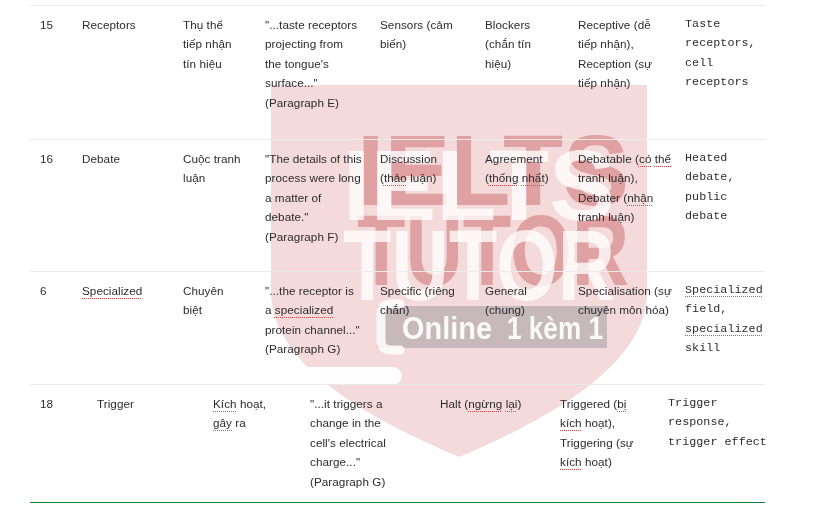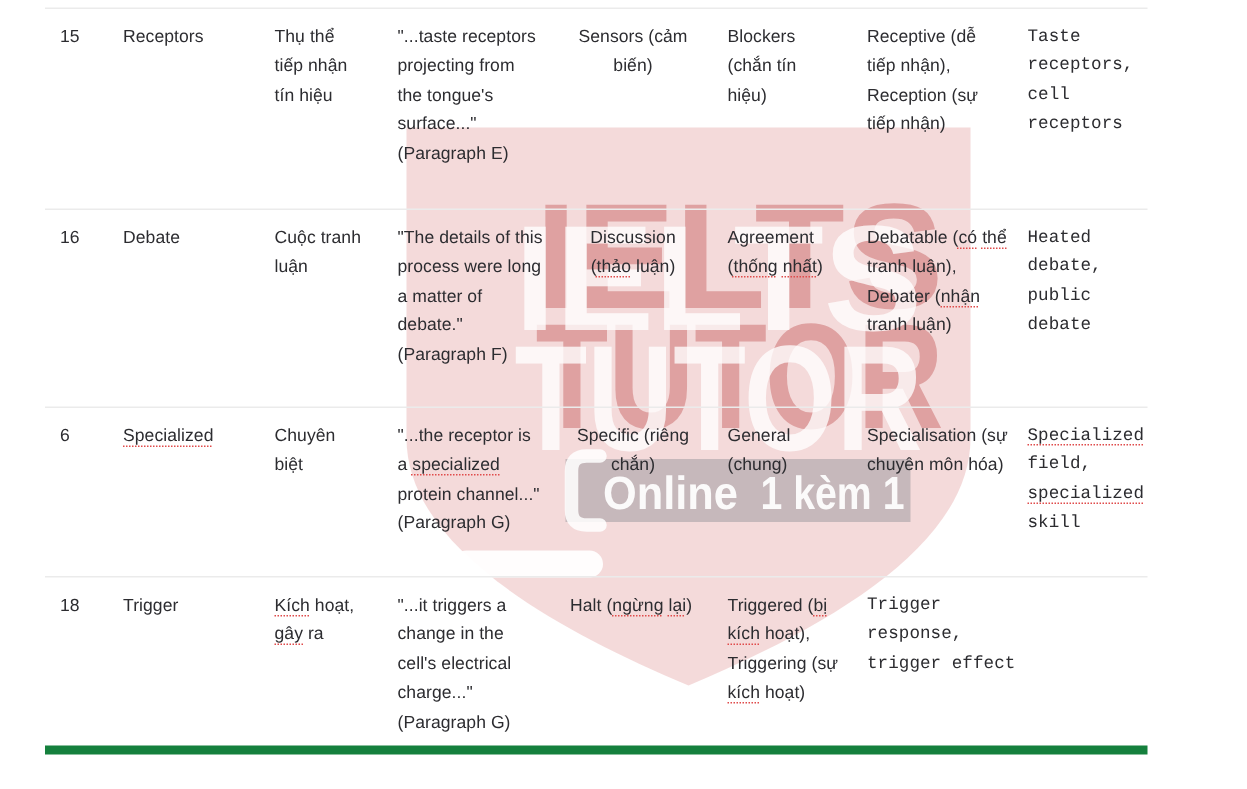--- a/index.html
+++ b/index.html
@@ -18,35 +18,35 @@
     position:relative; z-index:1;
     margin:5px 16px 13px 30px;
     width:735px;
   }
   .vrow {
     display:grid;
     grid-template-columns:52px 101px 82px 115px 105px 93px 107px 80px;
     border-top:1px solid #ebebeb;
     padding-top:9px;
   }
-  .vrow:last-child { border-bottom:6px solid #15803d; }
+  .vrow:last-child { border-bottom:1px solid #15803d;gap:15px; }
   .r0 { min-height:134px; }
   .r1 { min-height:132px; }
   .r2 { min-height:113px; }
   .r3 { min-height:119px; }
   .cell {
     font-size:11.7px;
     line-height:19.4px;
     padding-right:13px;
     letter-spacing:0.05px;
   }
   .cell.c-num  { padding-left:10px; }
   .cell.c-vi   { padding-right:24px; }
   .cell.c-quote{ padding-right:18px; }
-  .cell.c-syn  { padding-right:21px;text-align:center; }
+  .cell.c-syn  { padding-right:21px; }
   .cell.c-ant  { padding-right:21px; }
   .cell.c-coll { padding-right:0;font-family:Liberation Mono, monospace; }
   .sq {
     text-decoration:underline dotted #e04b4b 1px;
     text-underline-offset:2.5px;
   }
 </style>
 </head>
 <body>
 

